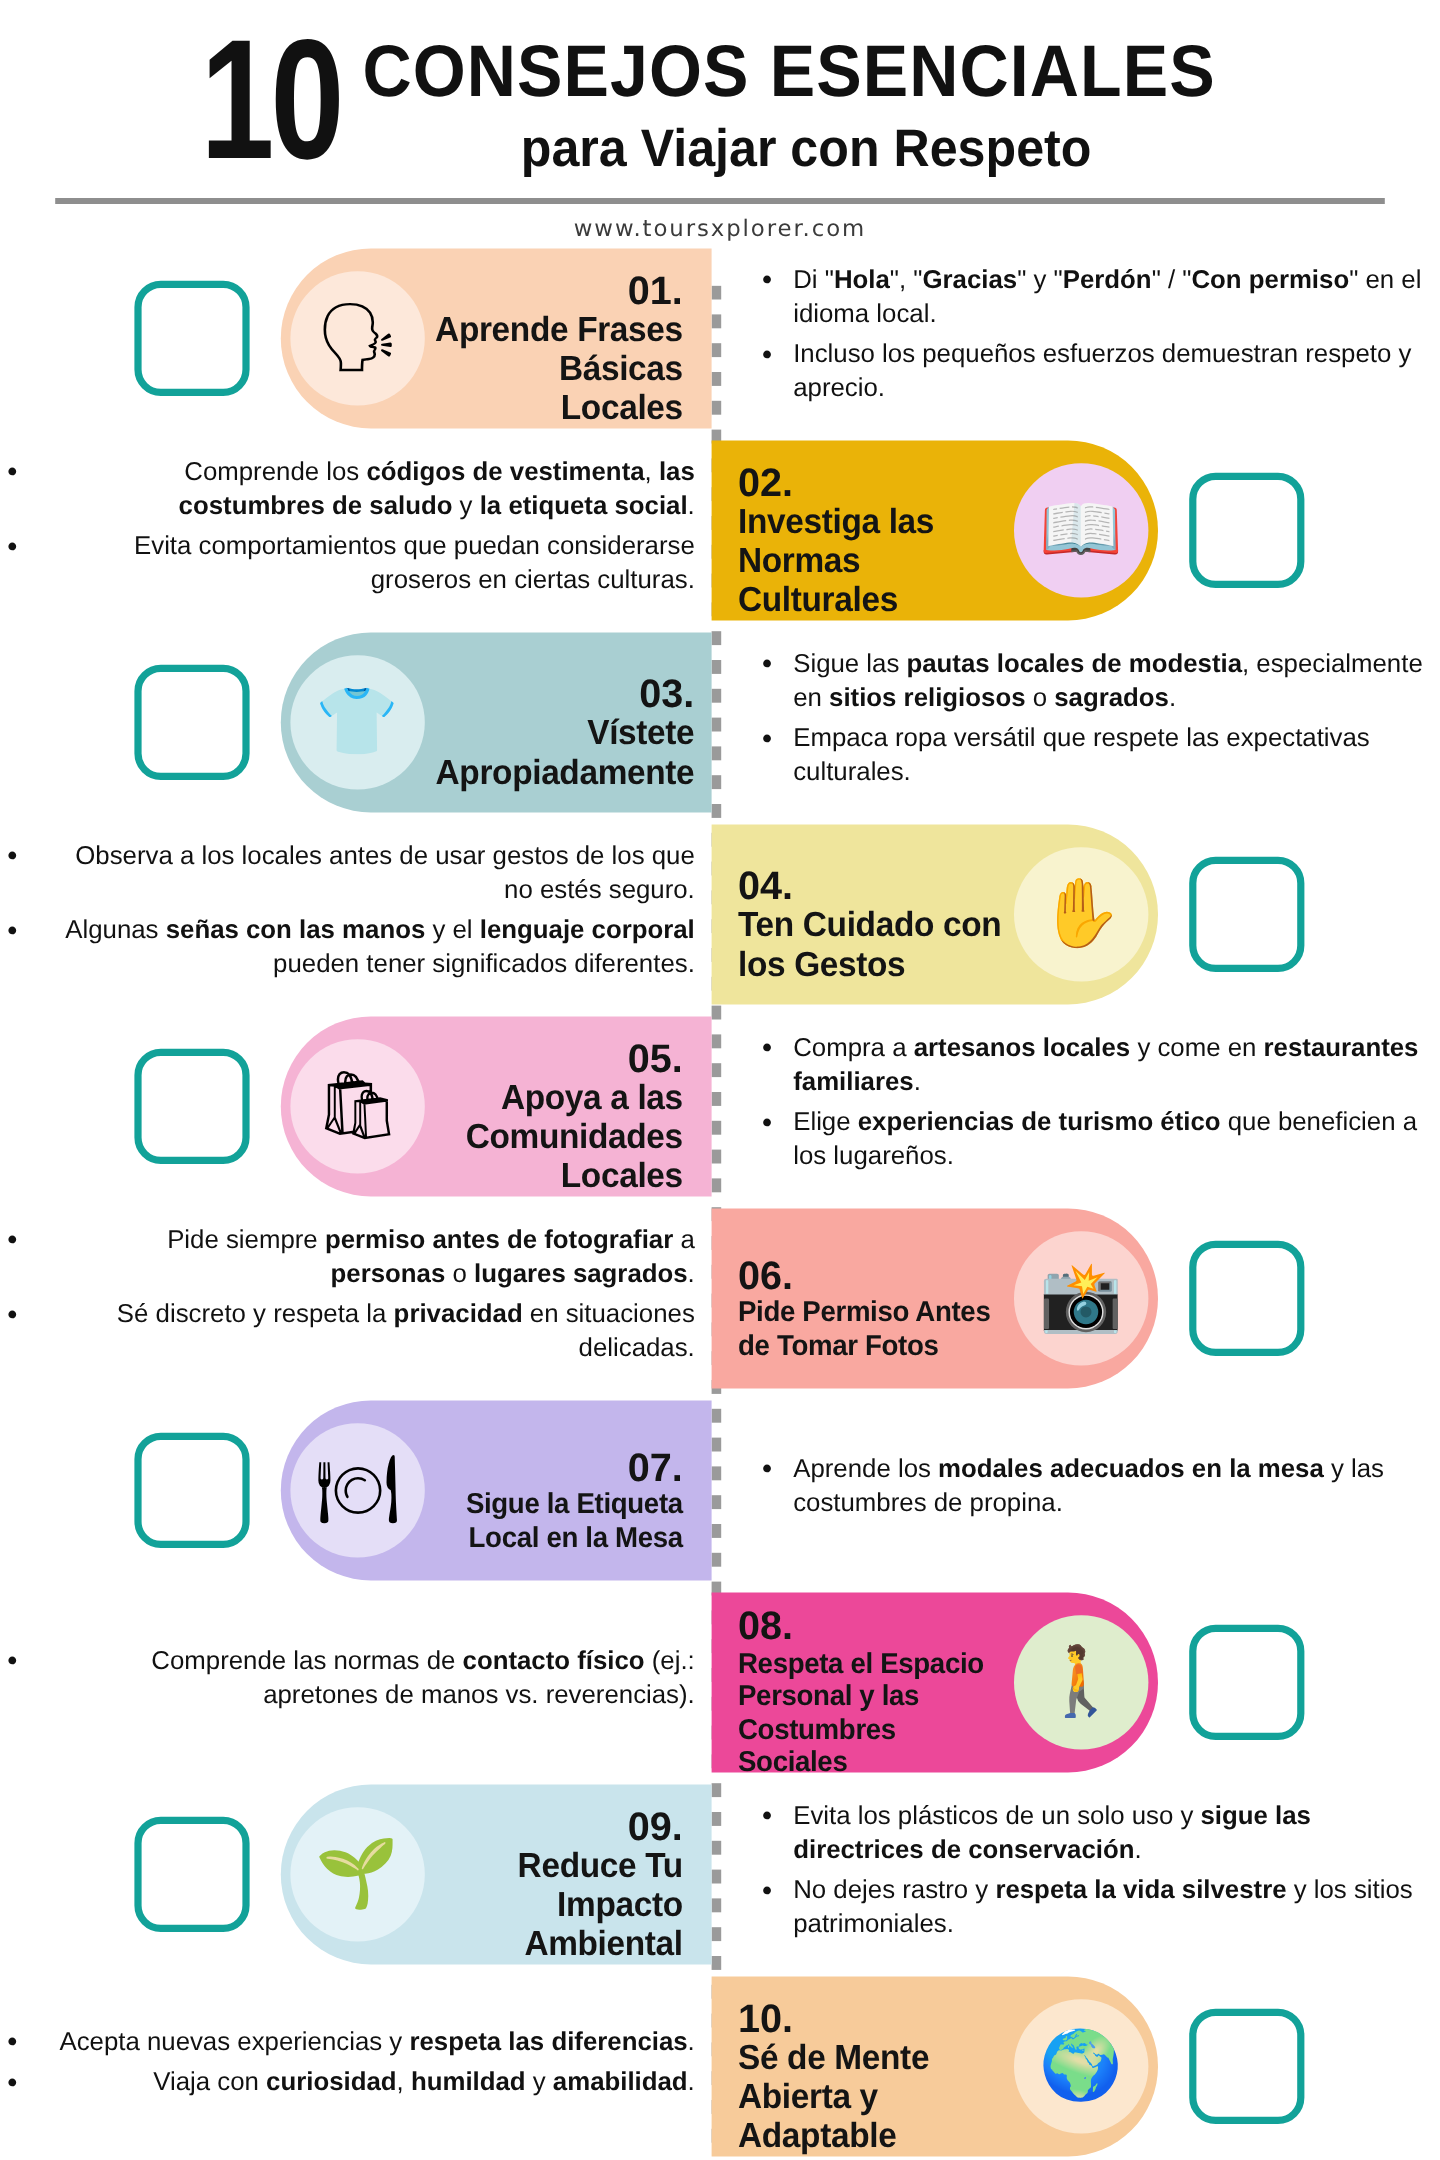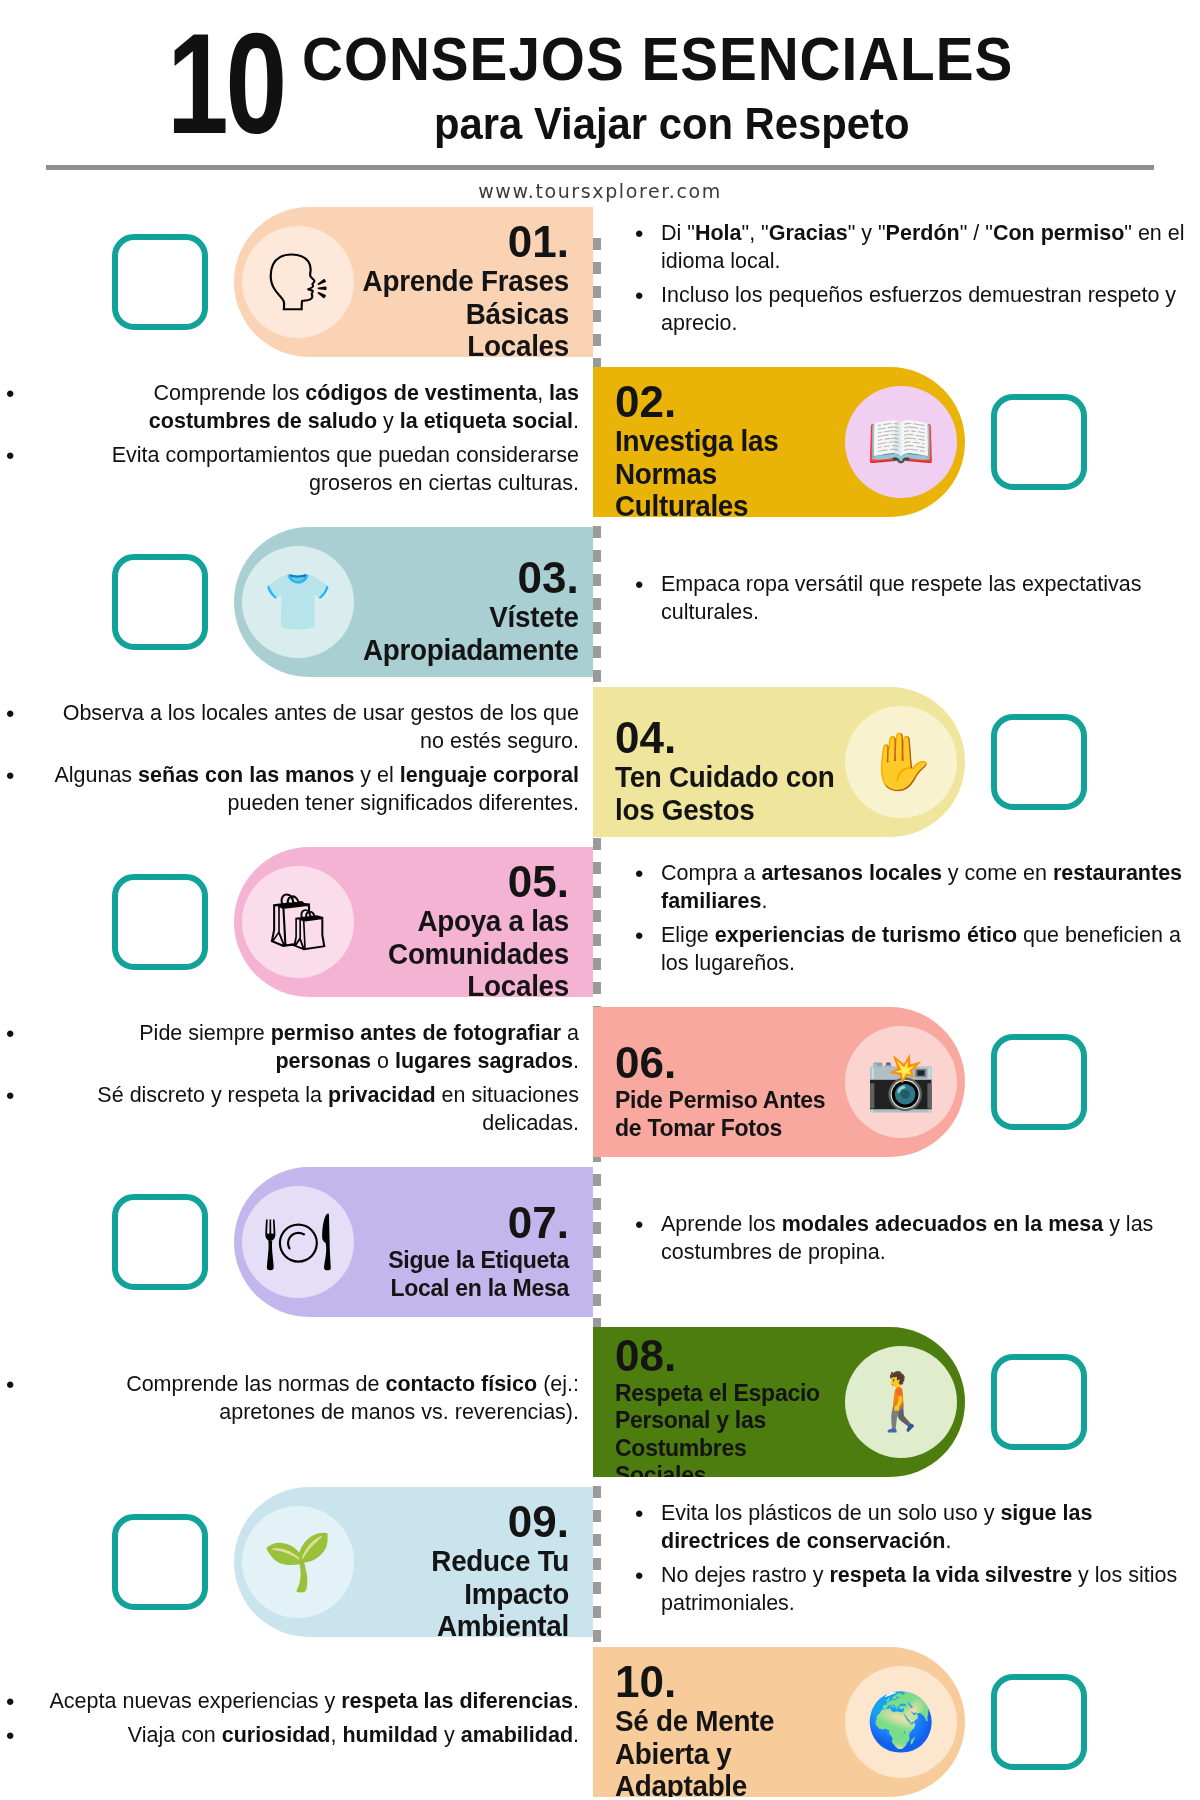--- a/index.html
+++ b/index.html
@@ -155,21 +155,21 @@
   .card-text {
     flex: 1;
     display: flex;
     flex-direction: column;
     color: #141414;
   }
   .card.left .card-text { text-align: right; padding-right: 6px; }
   .card.right .card-text { text-align: left; }
 
   .card-num {
-    font-size: 44px;
+    font-size: 33px;
     font-weight: 700;
     line-height: 1.08;
     letter-spacing: 0px;
     margin-top: 16px;
   }
   .card-title {
     font-size: 29px;
     font-weight: 700;
     line-height: 1.12;
     letter-spacing: -0.3px;
@@ -309,20 +309,21 @@
         </div>
         <div class="card-text">
           <span class="card-num">03.</span>
           <span class="card-title ">Vístete Apropiadamente</span>
         </div>
       </div>
          </div>
          <div class="half half-right">
       <div class="bullets align-left">
         <ul>
+          <li>Sigue las <b>pautas locales de modestia</b>, especialmente en <b>sitios religiosos</b> o <b>sagrados</b>.</li>
               <li>Empaca ropa versátil que respete las expectativas culturales.</li>
         </ul>
       </div>
         </div>
       </div>
       <div class="tip-row">
         <div class="half half-left">
       <div class="bullets align-right">
         <ul>
           <li>Observa a los locales antes de usar gestos de los que no estés seguro.</li>
@@ -427,21 +428,21 @@
       <div class="tip-row">
         <div class="half half-left">
       <div class="bullets align-right">
         <ul>
           <li>Comprende las normas de <b>contacto físico</b> (ej.: apretones de manos vs. reverencias).</li>
         </ul>
       </div>
         </div>
          <div class="half half-right">
 
-      <div class="card right" style="background:#4d7c0f">
+      <div class="card right" style="background:#ec4899">
 
         <div class="card-text">
           <span class="card-num">08.</span>
           <span class="card-title small">Respeta el Espacio Personal y las Costumbres Sociales</span>
         </div>
         <div class="icon-bubble" style="background:#DFEDCD">
           <span class="emoji">🚶</span>
         </div>
       </div>
            <div class="cb-wrap-right">

